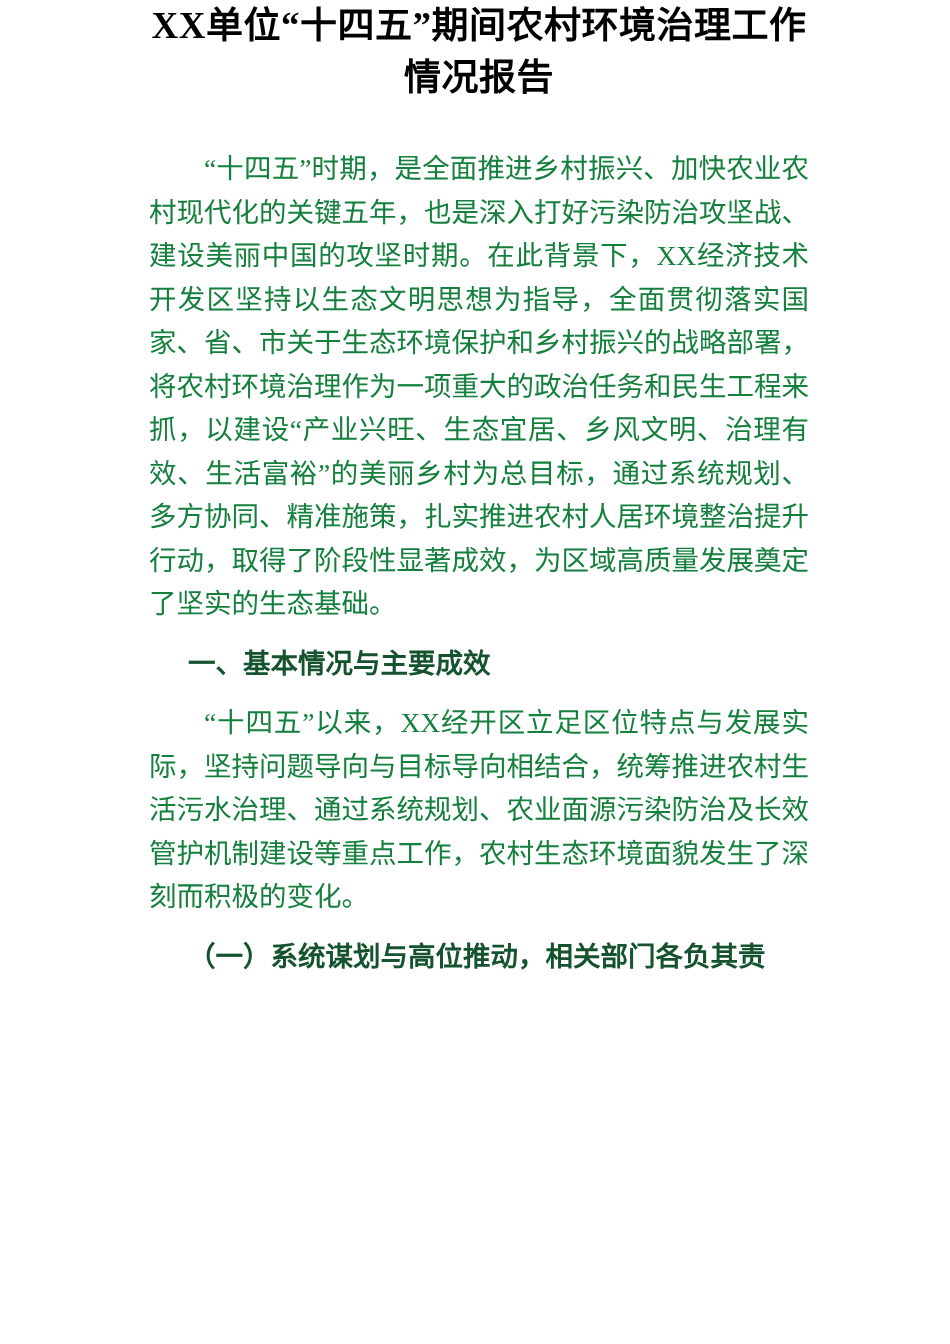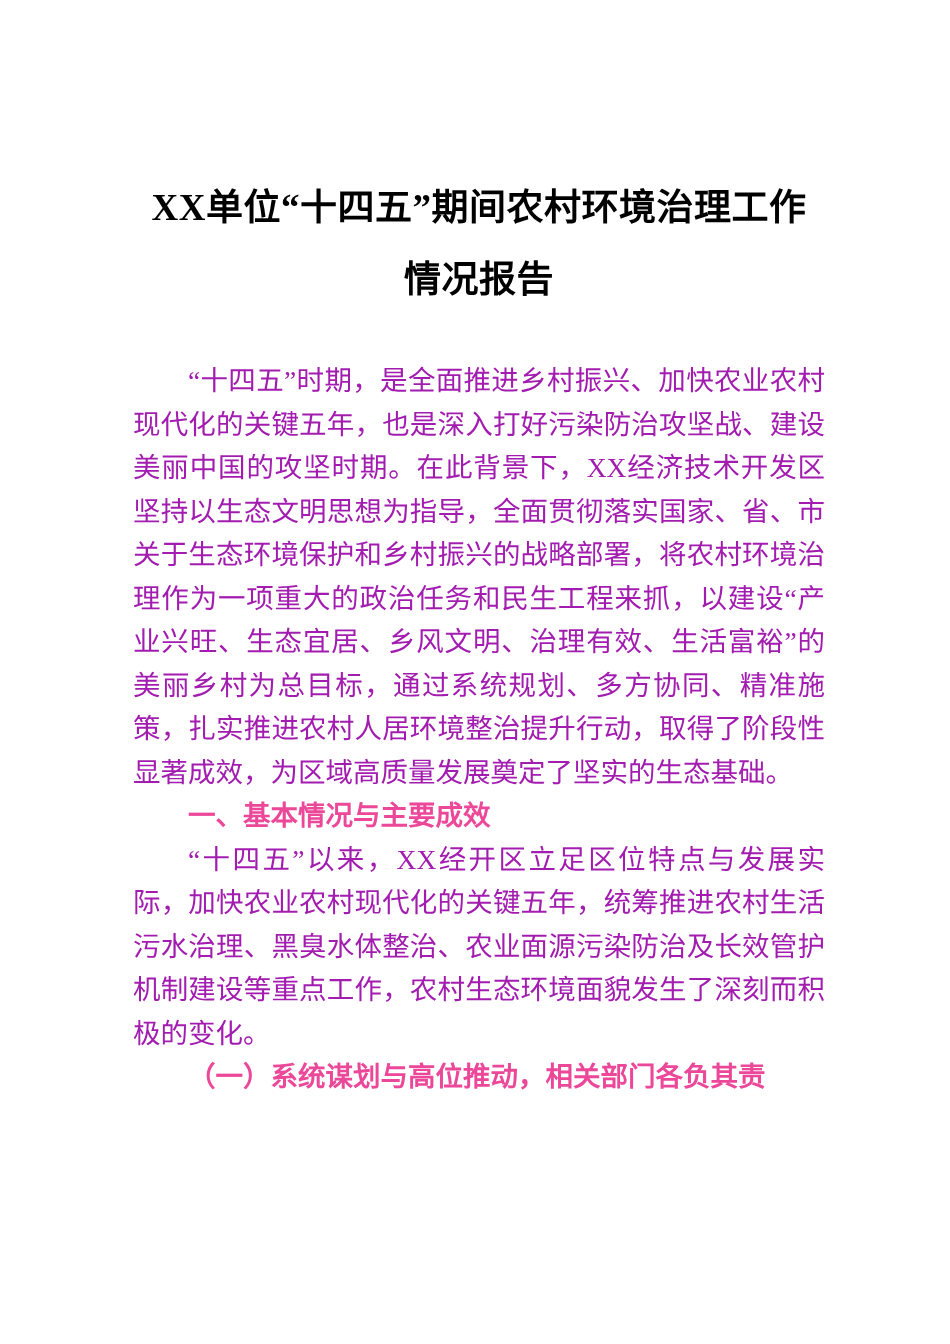--- a/index.html
+++ b/index.html
@@ -23,71 +23,70 @@
     left: 133px;
     top: 0;
     width: 692px;
   }
 
   
   .doc-title {
     font-family: "Liberation Serif", "DejaVu Serif", serif;
     font-weight: bold;
     font-size: 37px;
-    line-height: 72px;
+    line-height: 52px;
     color: #000000;
     text-align: center;
     letter-spacing: 0.5px;
     margin: 0;
-    padding-top: 172px;
     word-break: break-all;
   }
 
   
   .para {
     font-family: "Liberation Serif", "DejaVu Serif", serif;
     font-size: 27.5px;
     line-height: 43.5px;
-    color: #a21caf;
+    color: #15803d;
     text-align: justify;
     text-justify: inter-ideograph;
     text-indent: 2em;
-    margin: 0;
+    margin: 16px;
     word-break: break-all;
     -webkit-font-smoothing: antialiased;
   }
 
   .para-first {
     margin-top: 43px;
   }
 
   
   .heading-1,
   .heading-2 {
     font-family: "Liberation Serif", "DejaVu Serif", serif;
     font-weight: bold;
     font-size: 27.5px;
     line-height: 43.5px;
-    color: #ec4899;
+    color: #14532d;
     text-indent: 2em;
     margin: 0;
     word-break: break-all;
   }
 </style>
 </head>
 <body>
 
 <div class="page">
   <div class="content">
 
     <h1 class="doc-title">XX单位“十四五”期间农村环境治理工作情况报告</h1>
 
     <p class="para para-first">“十四五”时期，是全面推进乡村振兴、加快农业农村现代化的关键五年，也是深入打好污染防治攻坚战、建设美丽中国的攻坚时期。在此背景下，XX经济技术开发区坚持以生态文明思想为指导，全面贯彻落实国家、省、市关于生态环境保护和乡村振兴的战略部署，将农村环境治理作为一项重大的政治任务和民生工程来抓，以建设“产业兴旺、生态宜居、乡风文明、治理有效、生活富裕”的美丽乡村为总目标，通过系统规划、多方协同、精准施策，扎实推进农村人居环境整治提升行动，取得了阶段性显著成效，为区域高质量发展奠定了坚实的生态基础。</p>
 
     <h2 class="heading-1">一、基本情况与主要成效</h2>
 
-    <p class="para">“十四五”以来，XX经开区立足区位特点与发展实际，加快农业农村现代化的关键五年，统筹推进农村生活污水治理、黑臭水体整治、农业面源污染防治及长效管护机制建设等重点工作，农村生态环境面貌发生了深刻而积极的变化。</p>
+    <p class="para">“十四五”以来，XX经开区立足区位特点与发展实际，坚持问题导向与目标导向相结合，统筹推进农村生活污水治理、通过系统规划、农业面源污染防治及长效管护机制建设等重点工作，农村生态环境面貌发生了深刻而积极的变化。</p>
 
     <h3 class="heading-2">（一）系统谋划与高位推动，相关部门各负其责</h3>
 
 
   </div>
 </div>
 
 </body></html>

